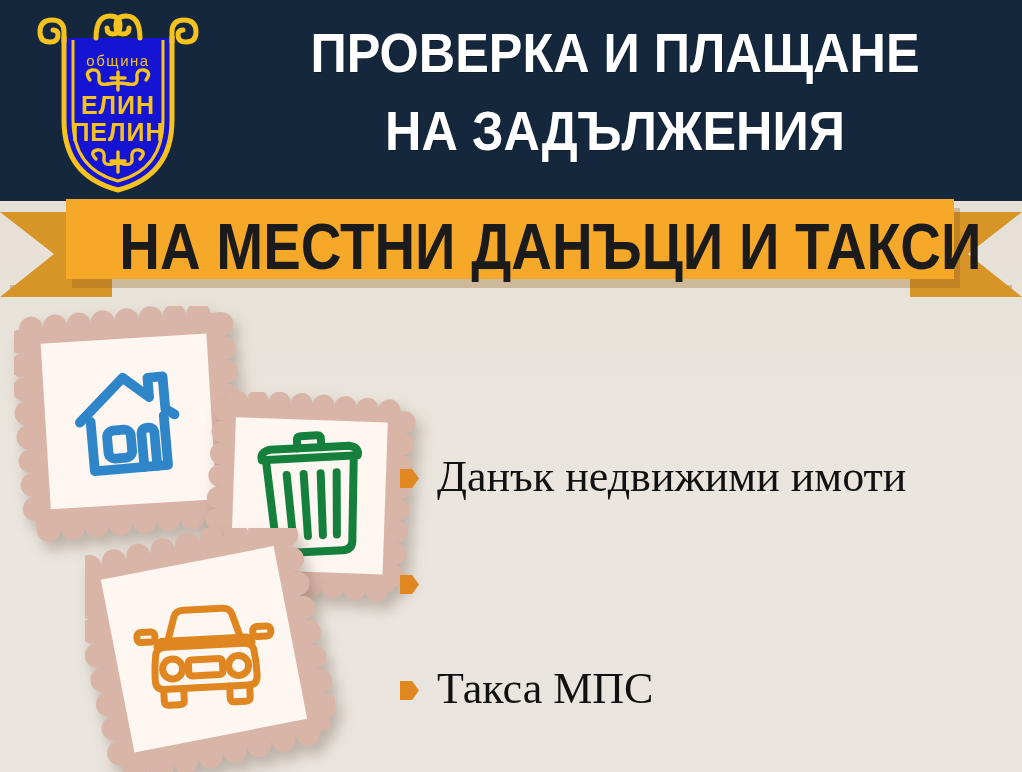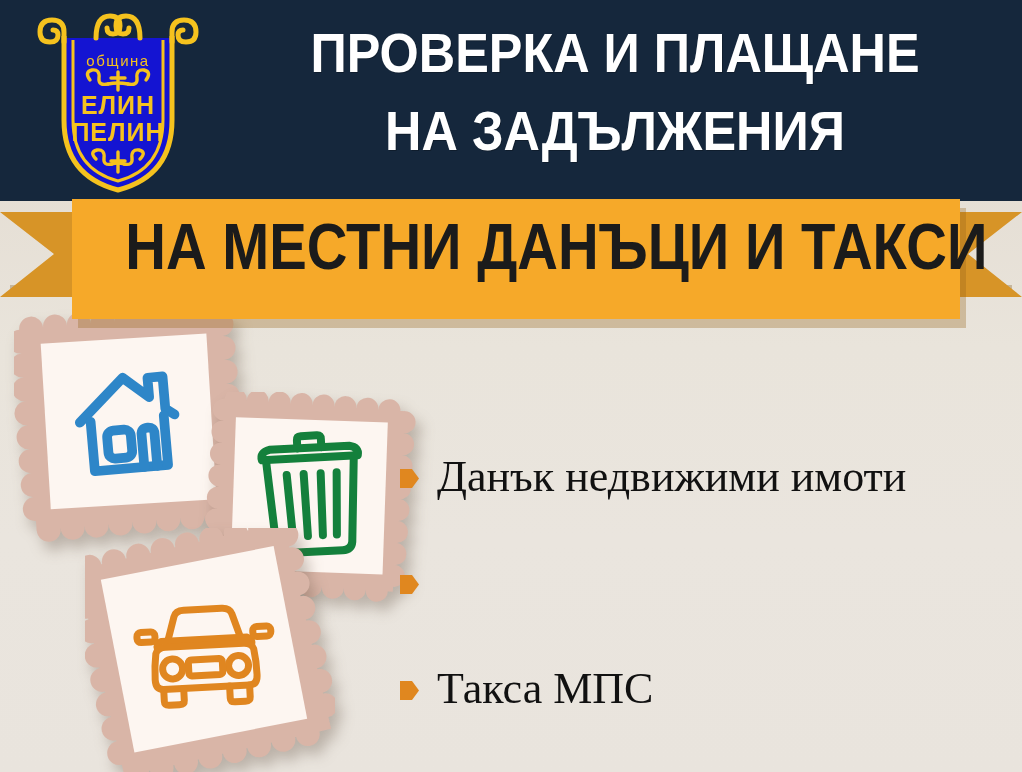--- a/index.html
+++ b/index.html
@@ -101,24 +101,24 @@
     top: 86px;
     height: 12px;
     width: 96px;
     background: rgba(120,80,15,0.30);
   }
   .ribbon-tail-shadow.left  { left: 10px; }
   .ribbon-tail-shadow.right { right: 10px; }
 
   .ribbon-main {
     position: absolute;
-    left: 72px;
+    left: 66px;
     top: 0px;
     width: 888px;
-    height: 120px;
+    height: 80px;
     background: #f6a929;
     box-shadow: 6px 9px 0 rgba(150,100,25,0.32);
   }
   .ribbon-text {
     position: absolute;
     left: 0; right: 0;
     top: 0;
     height: 96px;
     line-height: 96px;
     text-align: center;

